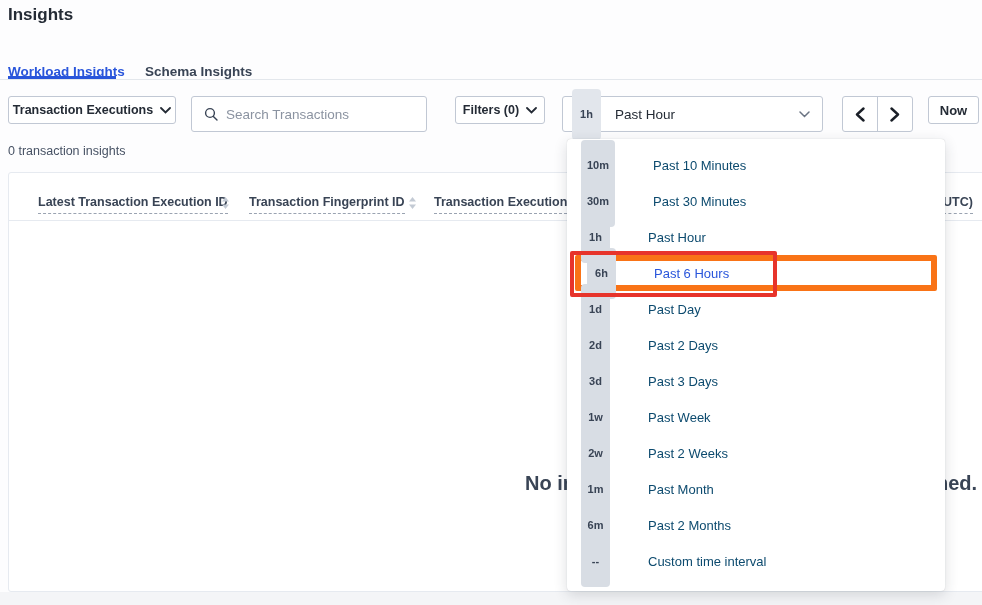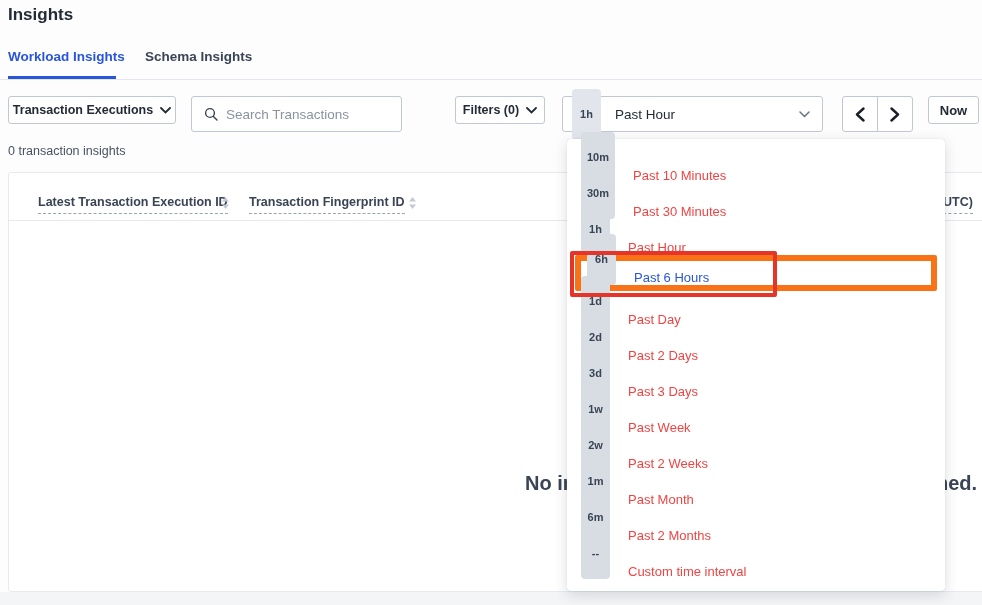--- a/index.html
+++ b/index.html
@@ -6,35 +6,35 @@
   html,body { width:982px; height:605px; overflow:hidden; }
   body {
     position:relative;
     font-family:"Liberation Sans", sans-serif;
     background:#fdfdfe;
     color:#242b35;
   }
   
   .page-title { position:absolute; left:8px; top:5px; font-size:17px; font-weight:700; color:#242b35; }
   .tabs-line { position:absolute; left:0; top:79px; width:100%; height:1px; background:#e3e7ec; }
-  .tab { position:absolute; top:49px; font-size:13.5px; cursor:pointer; white-space:nowrap; }
+  .tab { position:absolute; top:64px; font-size:13.5px; cursor:pointer; white-space:nowrap; }
   .tab-active { left:8px; color:#2955db; font-weight:700; }
   .tab-inactive { left:145px; color:#394455; font-weight:700; }
   .tab-underline { position:absolute; left:8px; top:76px; width:108px; height:3px; background:#2955db; }
   
   .btn {
     position:absolute; top:96px; height:28px; background:#fff;
     border:1px solid #c1c8d4; border-radius:3px;
     display:flex; align-items:center; justify-content:center;
     font-size:12.5px; font-weight:700; color:#242b35; cursor:pointer; gap:7px;
   }
   .view-btn { left:8px; width:168px; }
   .filters-btn { left:455px; width:90px; }
   .search-box {
-    position:absolute; left:191px; top:96px; width:211px; height:36px;
+    position:absolute; left:191px; top:96px; width:236px; height:36px;
     background:#fff; border:1px solid #c1c8d4; border-radius:3px;
     display:flex; align-items:center; padding-left:12px; gap:8px;
   }
   .search-box input {
     border:none; outline:none; font-size:13.5px; color:#394455; width:190px;
     font-family:"Liberation Sans", sans-serif; background:transparent;
   }
   .search-box input::placeholder { color:#8b93a1; }
   .time-select {
     position:absolute; left:562px; top:96px; width:261px; height:36px;
@@ -67,25 +67,25 @@
   .header-divider { position:absolute; left:0; top:47px; width:100%; height:1px; background:#e6eaf0; }
   .empty-frag { position:absolute; top:472px; font-size:20px; font-weight:700; color:#394455; white-space:nowrap; z-index:1; }
   .bottom-strip { position:absolute; left:0; top:592px; width:100%; height:13px; background:#f4f5f7; }
   
   .dropdown {
     position:absolute; left:567px; top:139px; width:378px; height:452px;
     background:#fff; border-radius:4px; z-index:10; padding:8px 0;
     box-shadow:0 0 1px rgba(36,43,53,.25), 0 4px 14px rgba(36,43,53,.16);
   }
   .dd-item {
-    height:36px; margin:0 8px; display:flex; align-items:flex-end;
-    padding-left:6px; cursor:pointer; border-radius:2px;
+    height:36px; margin:0 8px; display:flex; align-items:center;
+    padding-left:6px; cursor:pointer; border-radius:2px;gap:20px;
   }
   .dd-item .badge { background:#d8dde4; }
-  .dd-item .dd-label { margin-left:18px; font-size:13px; color:#ef4444; }
+  .dd-item .dd-label { margin-left:18px; font-size:13px; color:#0c4a6e; }
   .dd-item-focused { border:6px solid #f97316; }
   .dd-item-focused .dd-label { color:#2955db; }
   
   .red-highlight {
     position:absolute; left:570px; top:251px; width:207px; height:46px;
     border:4px solid #e7342b; border-radius:2px; z-index:30; pointer-events:none;
   }
   svg { display:block; }
 </style>
 </head>
@@ -163,20 +163,21 @@
         <path d="M4.5 12L1 7.6h7z" fill="#c3cad4"></path>
       </svg>
   </span>
   <span class="th" style="left:240px">Transaction Fingerprint ID</span>
   <span class="sort-icon" style="left:399px">
     <svg width="9" height="12" viewBox="0 0 9 12">
         <path d="M4.5 0L8 4.4H1z" fill="#c3cad4"></path>
         <path d="M4.5 12L1 7.6h7z" fill="#c3cad4"></path>
       </svg>
   </span>
+  <span class="th" style="left:425px">Transaction Execution</span>
   <span class="th" style="left:934px">UTC)</span>
   <div class="header-divider"></div>
 </div>
 
 <div class="empty-frag" style="left:525px">No in</div>
 <div class="empty-frag" style="left:936px">ned.</div>
 
 <div class="bottom-strip"></div>
 
 <div class="dropdown">

